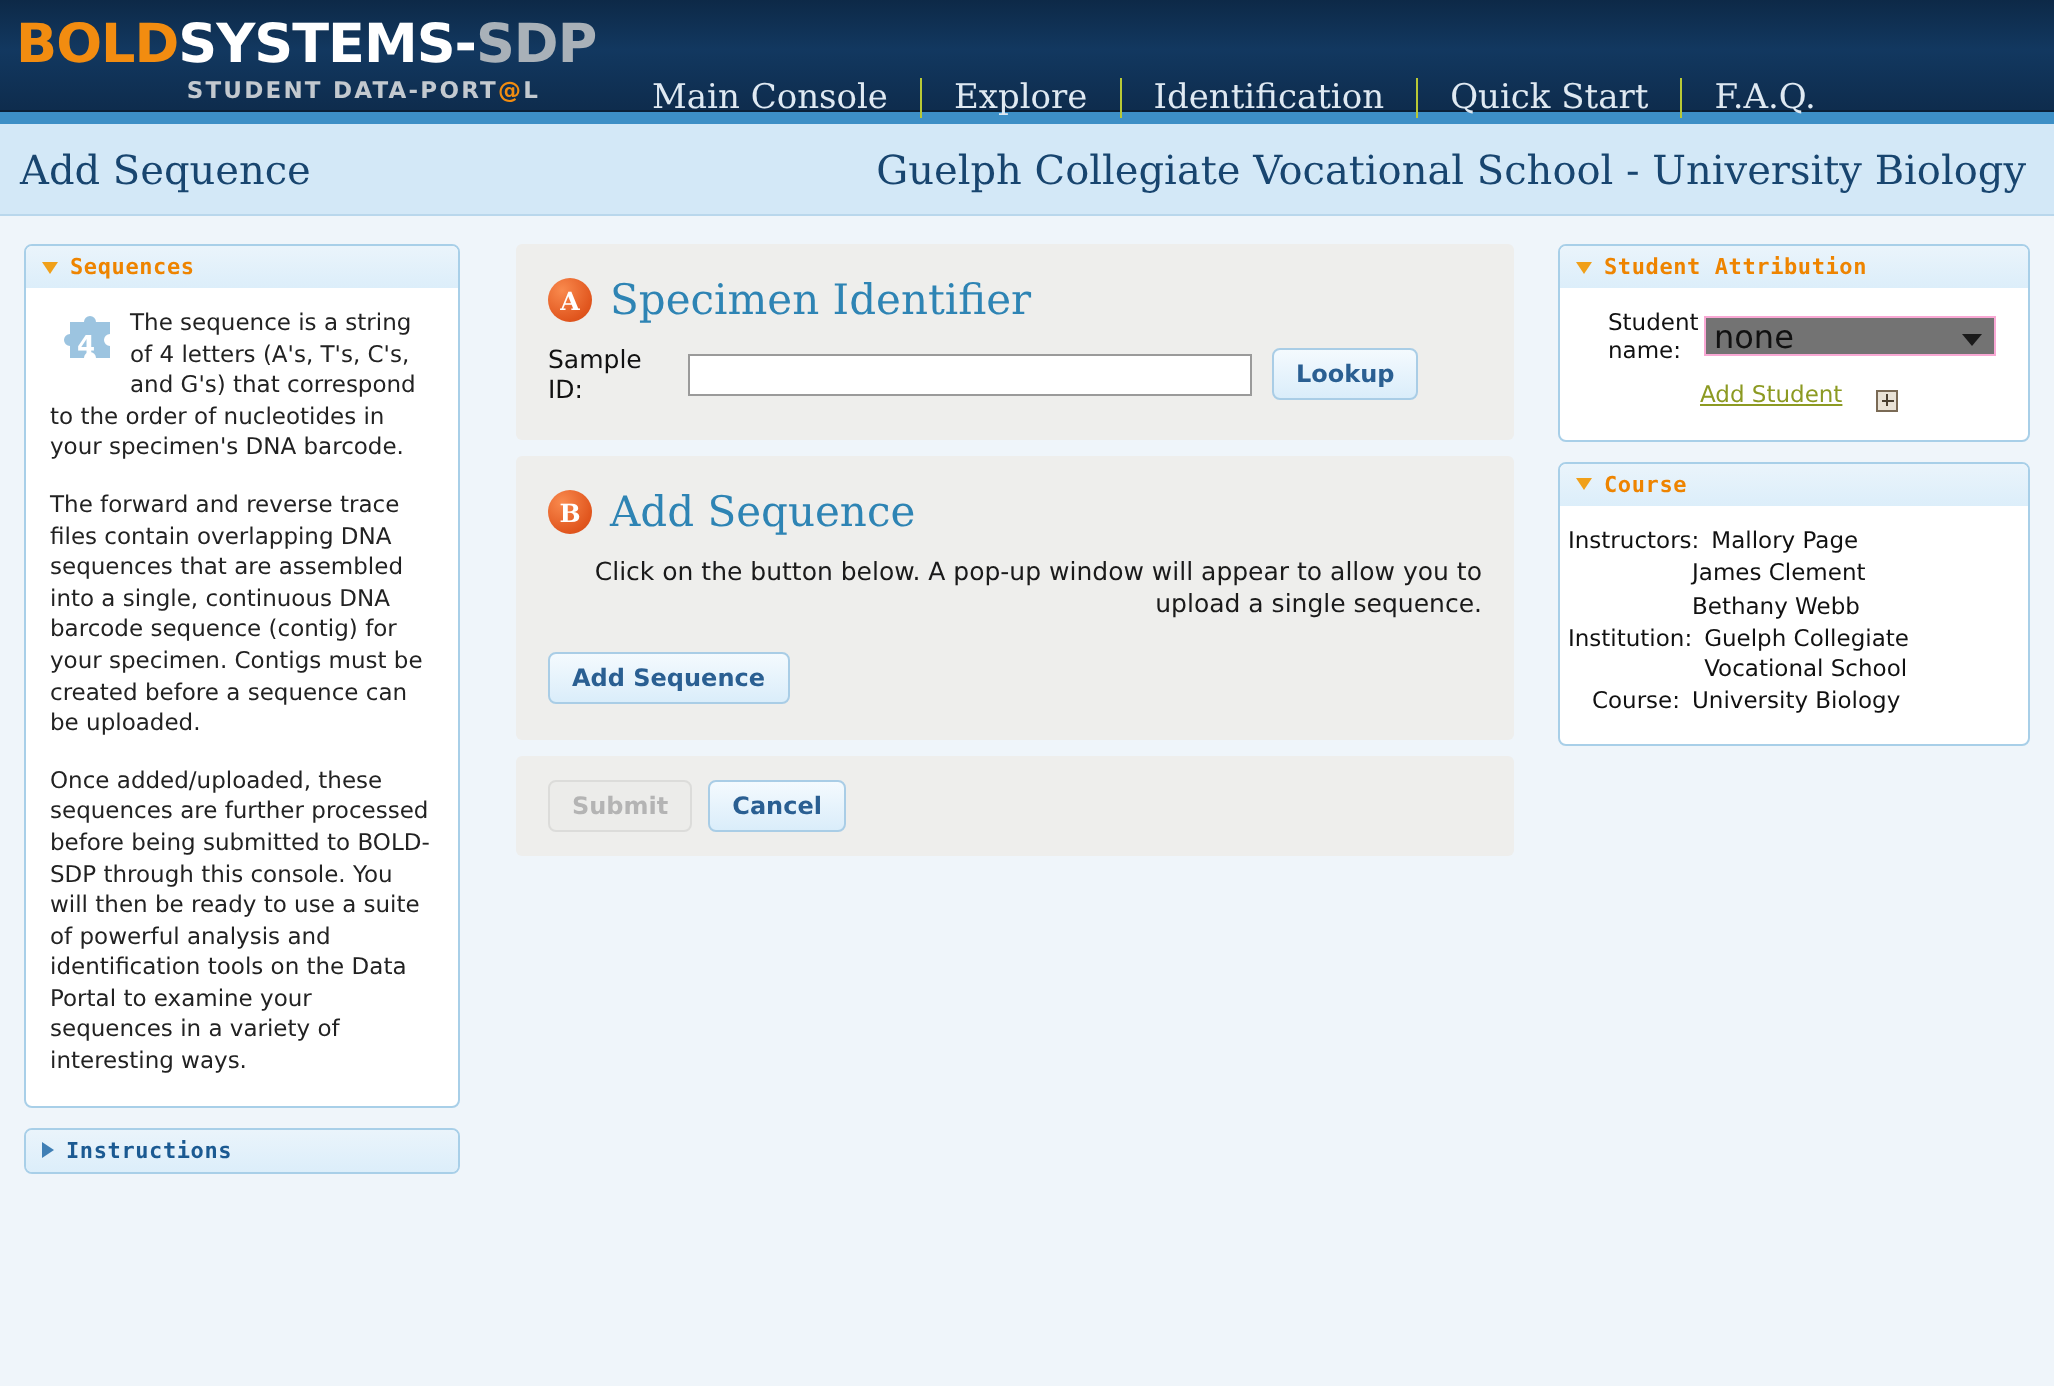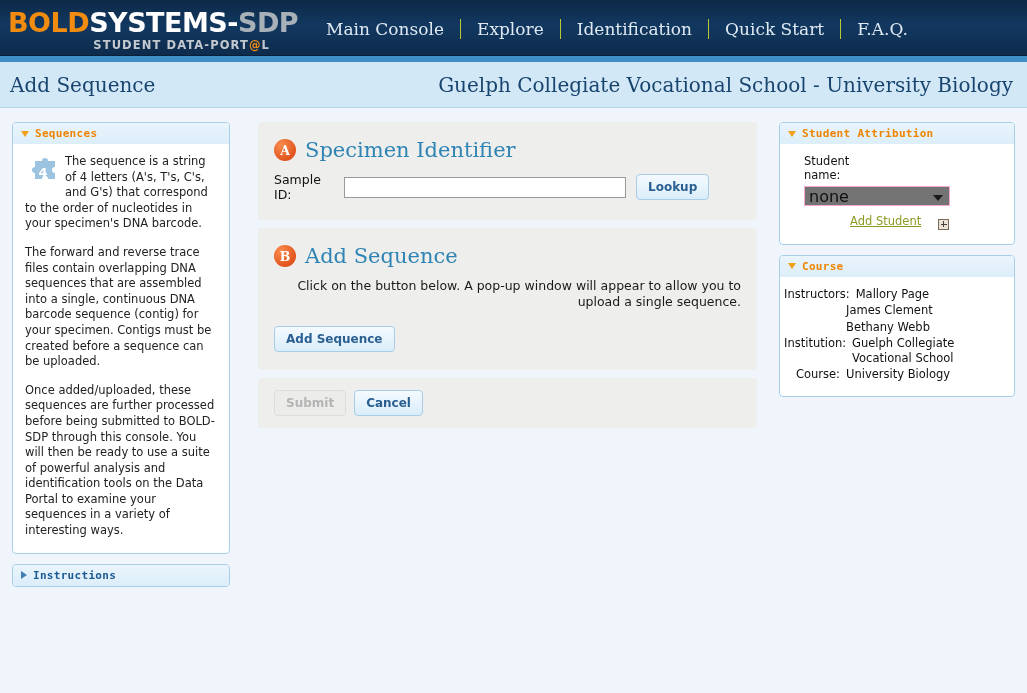--- a/index.html
+++ b/index.html
@@ -42,21 +42,21 @@
     font-weight: bold;
     letter-spacing: 1.1px;
     line-height: 14px;
     padding-right: 28px;
     white-space: nowrap;
   }
   .logo-at { color: #f28c10; }
 
   .main-nav {
     position: absolute;
-    left: 310px; top: 19px;
+    left: 310px; top: 39px;
     display: flex;
     align-items: center;
   }
   .nav-item {
     color: #dfe9f2;
     font-family: "DejaVu Serif", "Liberation Serif", serif;
     font-size: 17px;
     padding: 0 16px;
     text-decoration: none;
     white-space: nowrap;
@@ -244,23 +244,23 @@
   }
   .rp-label {
     text-align: right;
     flex: 0 0 62px;
     padding-right: 6px;
     white-space: nowrap;
   }
   .rp-value { flex: 1 1 auto; }
   .student-row {
     display: flex;
+    align-items: center;
     gap: 4px;
     padding-left: 12px;
-    flex-direction: column;
   }
   .student-label {
     font-size: 11.5px;
     line-height: 14px;
     color: #111;
     width: 44px;
   }
   .select-box {
     position: relative;
     width: 146px;

